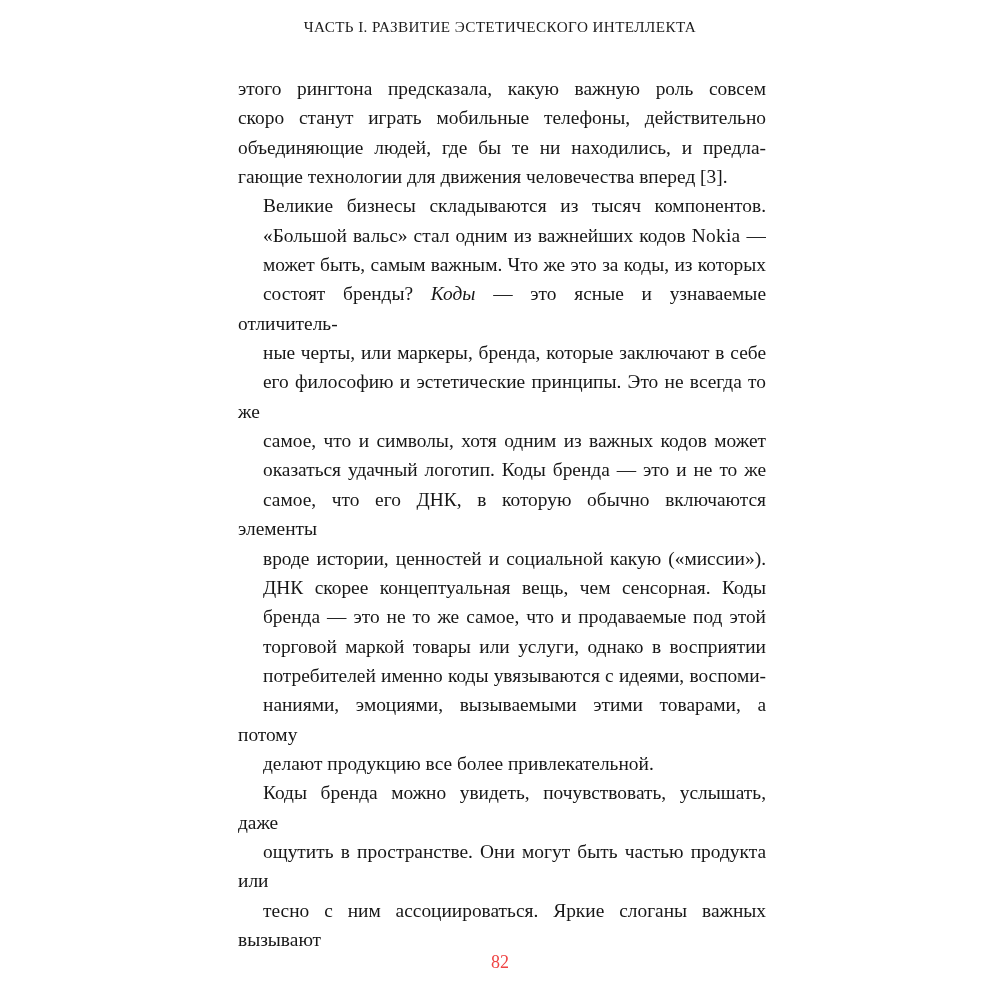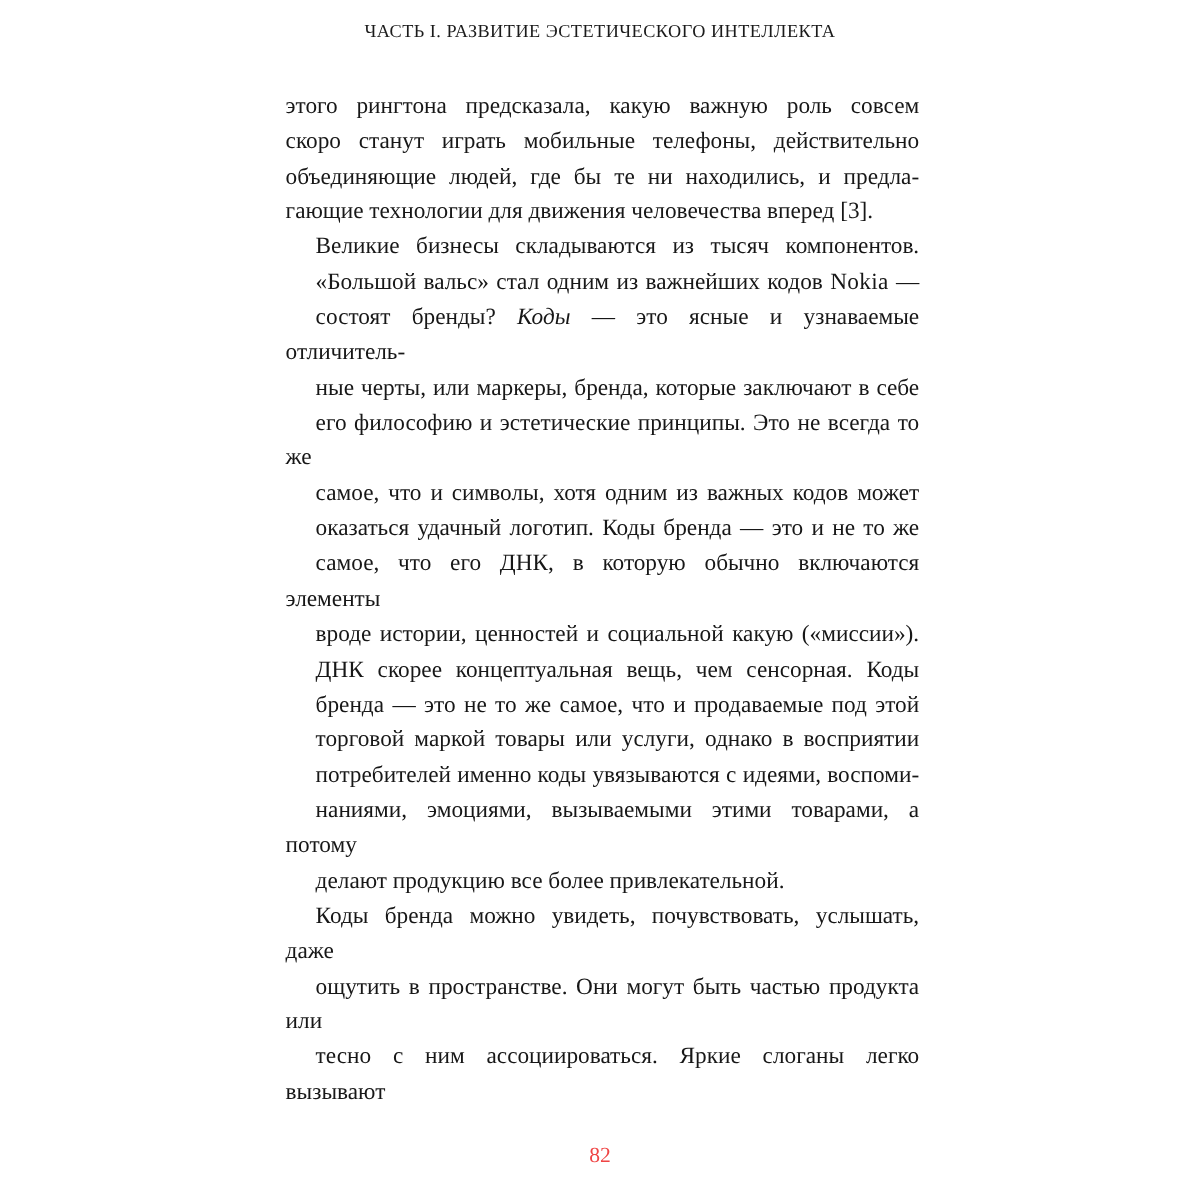--- a/index.html
+++ b/index.html
@@ -102,39 +102,40 @@
     <p class="para">
       <span class="lb j">этого рингтона предсказала, какую важную роль совсем</span>
       <span class="lb j">скоро станут играть мобильные телефоны, действительно</span>
       <span class="lb j">объединяющие людей, где бы те ни находились, и предла-</span>
       <span class="lb last">гающие технологии для движения человечества вперед [3].</span>
     </p>
 
     <p class="para indent">
       <span class="lb j" style="text-indent:25px;"><span>Великие бизнесы складываются из тысяч компонентов.</span></span>
       <span class="lb j">«Большой вальс» стал одним из важнейших кодов <span class="lat">Nokia</span> —</span>
+      <span class="lb j">может быть, самым важным. Что же это за коды, из которых</span>
       <span class="lb j">состоят бренды? <span class="it">Коды</span> — это ясные и узнаваемые отличитель-</span>
       <span class="lb j">ные черты, или маркеры, бренда, которые заключают в себе</span>
       <span class="lb j">его философию и эстетические принципы. Это не всегда то же</span>
       <span class="lb j">самое, что и символы, хотя одним из важных кодов может</span>
       <span class="lb j">оказаться удачный логотип. Коды бренда — это и не то же</span>
       <span class="lb j">самое, что его ДНК, в которую обычно включаются элементы</span>
       <span class="lb j">вроде истории, ценностей и социальной какую («миссии»).</span>
       <span class="lb j">ДНК скорее концептуальная вещь, чем сенсорная. Коды</span>
       <span class="lb j">бренда — это не то же самое, что и продаваемые под этой</span>
       <span class="lb j">торговой маркой товары или услуги, однако в восприятии</span>
       <span class="lb j">потребителей именно коды увязываются с идеями, воспоми-</span>
       <span class="lb j">наниями, эмоциями, вызываемыми этими товарами, а потому</span>
       <span class="lb last">делают продукцию все более привлекательной.</span>
     </p>
 
     <p class="para indent">
       <span class="lb j" style="text-indent:25px;"><span>Коды бренда можно увидеть, почувствовать, услышать, даже</span></span>
       <span class="lb j">ощутить в пространстве. Они могут быть частью продукта или</span>
-      <span class="lb j">тесно с ним ассоциироваться. Яркие слоганы легко вызывают</span>
+      <span class="lb j">тесно с ним ассоциироваться. Яркие слоганы важных вызывают</span>
 
     </p>
 
   </div>
 
   <div class="folio">82</div>
 
 </div>
 
 </body></html>

